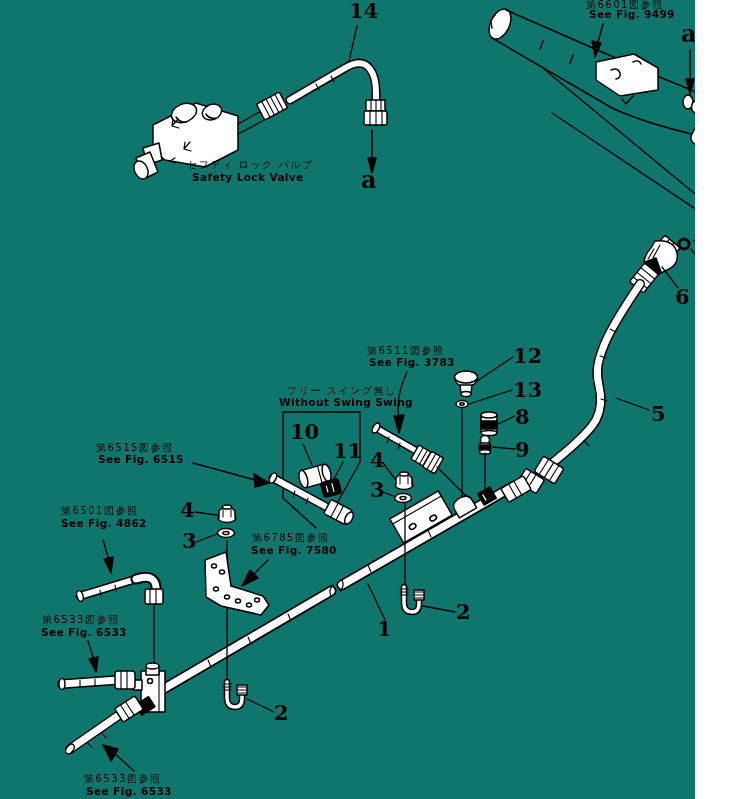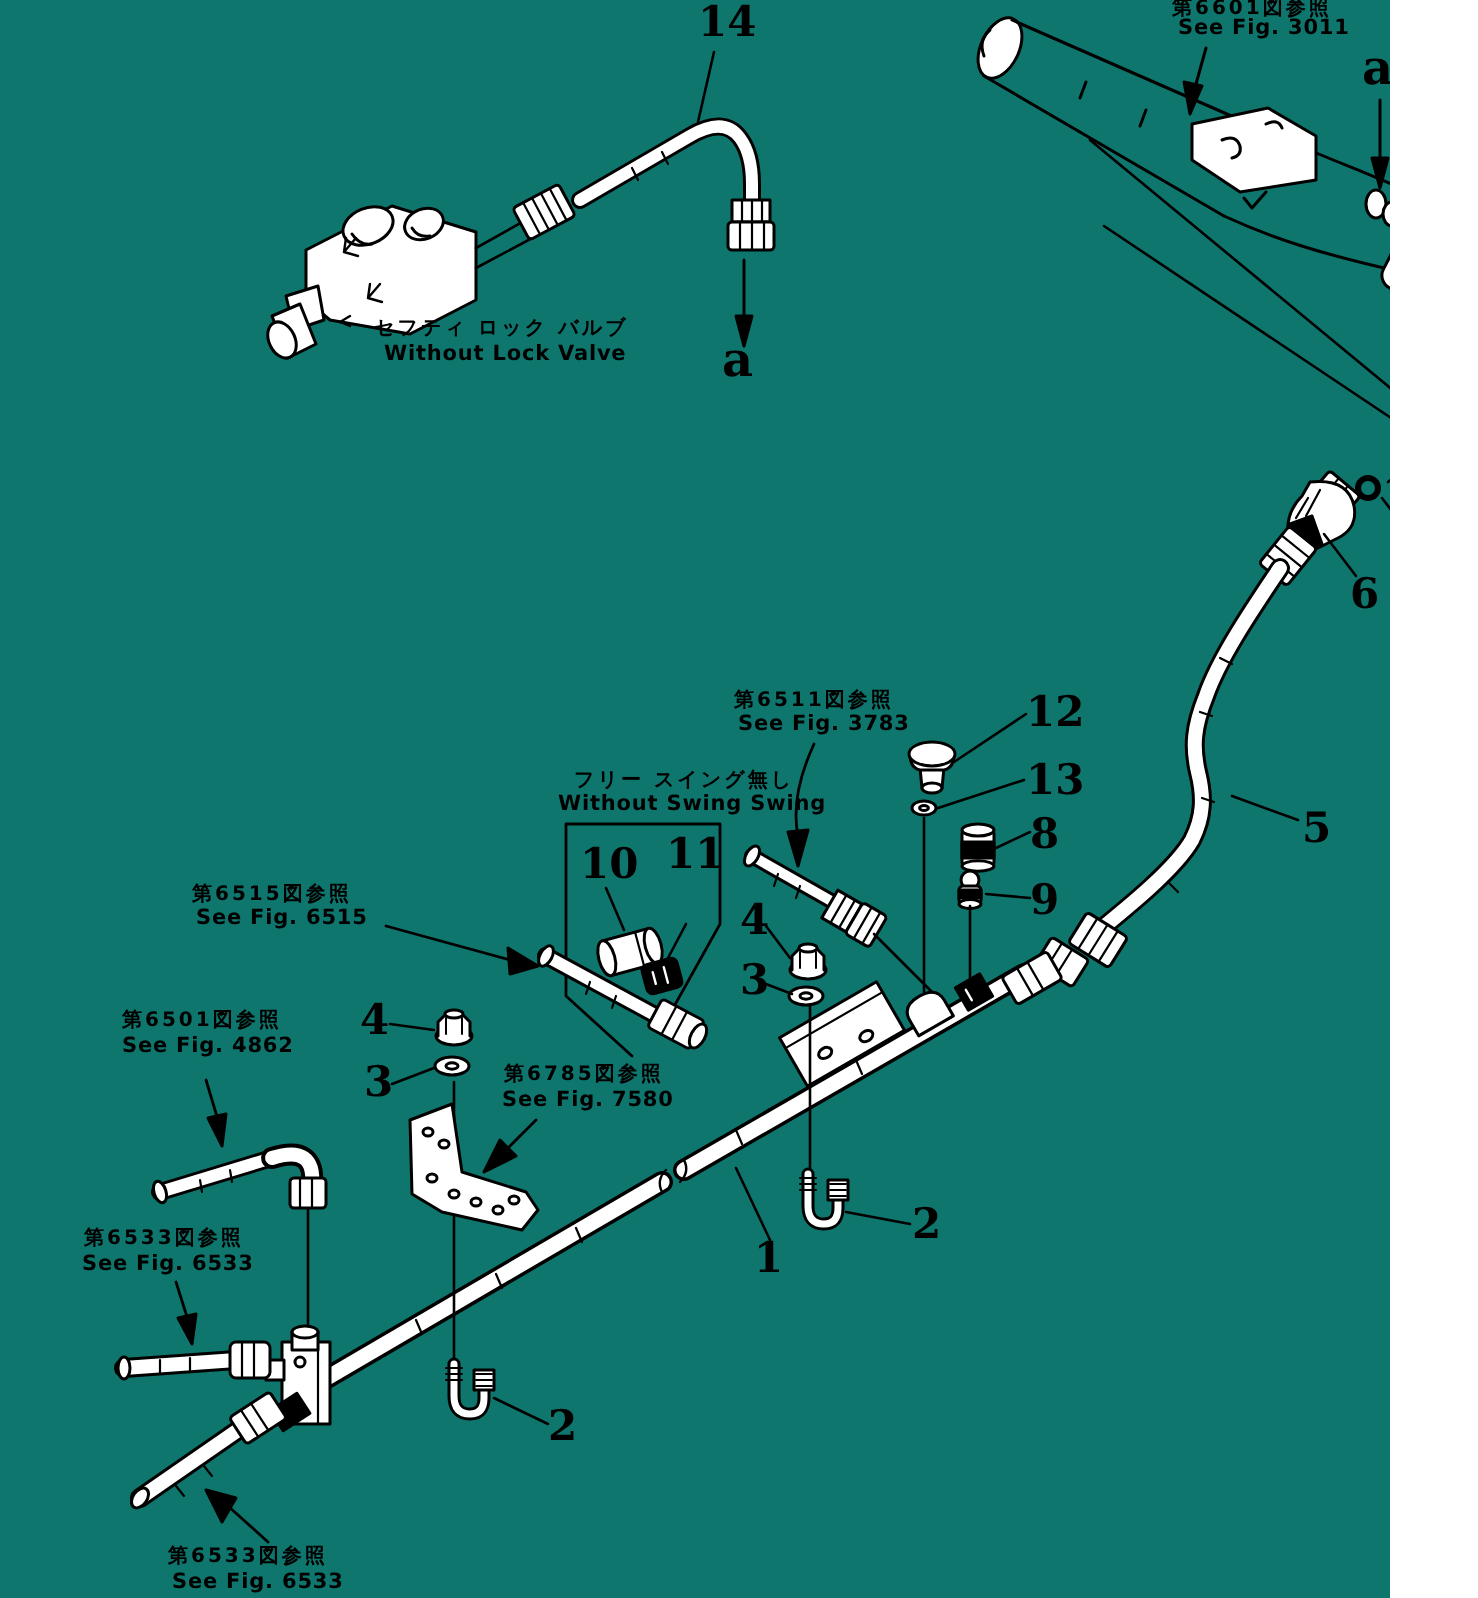--- a/index.html
+++ b/index.html
@@ -2,21 +2,21 @@
 <html><head>
 <meta charset="utf-8">
 <style>
   html,body{margin:0;padding:0;background:#fff;}
   .stage{position:relative;width:695px;height:799px;background:#0f766e;overflow:hidden;
          font-family:"DejaVu Sans",sans-serif;color:#000;}
   .stage svg{position:absolute;left:0;top:0;}
   .lbl{position:absolute;white-space:nowrap;line-height:1;}
   .num{font-family:"DejaVu Serif",serif;font-weight:700;font-size:21px;}
   .viewa{font-family:"DejaVu Serif",serif;font-weight:700;font-size:24px;}
-  .jp{font-size:10px;font-weight:700;letter-spacing:1.5px;font-family:"DejaVu Sans",sans-serif;}
+  .jp{font-size:10px;font-weight:400;letter-spacing:1.5px;font-family:"DejaVu Sans",sans-serif;}
   .en{font-size:10.5px;font-weight:700;letter-spacing:.4px;font-family:"DejaVu Sans",sans-serif;}
 </style>
 </head>
 <body>
 
 <div class="stage">
 
 <svg width="739" height="799" viewBox="0 0 739 799" fill="none" stroke="#000" stroke-width="1.5" stroke-linecap="round" stroke-linejoin="round">
 
   <g>
@@ -345,49 +345,49 @@
 <div class="lbl viewa" style="left:361px;top:168px">a</div>
 <div class="lbl viewa" style="left:681px;top:22px">a</div>
 <div class="lbl num" style="left:705px;top:266px">7</div>
 <div class="lbl num" style="left:675px;top:286px">6</div>
 <div class="lbl num" style="left:651px;top:403px">5</div>
 <div class="lbl num" style="left:513px;top:345px">12</div>
 <div class="lbl num" style="left:513px;top:379px">13</div>
 <div class="lbl num" style="left:515px;top:406px">8</div>
 <div class="lbl num" style="left:515px;top:439px">9</div>
 <div class="lbl num" style="left:290px;top:421px">10</div>
-<div class="lbl num" style="left:333px;top:416px">11</div>
+<div class="lbl num" style="left:333px;top:440px">11</div>
 <div class="lbl num" style="left:370px;top:449px">4</div>
 <div class="lbl num" style="left:370px;top:479px">3</div>
 <div class="lbl num" style="left:180px;top:499px">4</div>
 <div class="lbl num" style="left:182px;top:530px">3</div>
 <div class="lbl num" style="left:377px;top:618px">1</div>
 <div class="lbl num" style="left:456px;top:601px">2</div>
 <div class="lbl num" style="left:274px;top:702px">2</div>
 
 <div class="lbl jp" style="left:586px;top:0px">第6601図参照</div>
-<div class="lbl en" style="left:589px;top:9px">See Fig. 3011</div>
+<div class="lbl en" style="left:589px;top:9px">See Fig. 9499</div>
 
 <div class="lbl jp" style="left:367px;top:346px">第6511図参照</div>
 <div class="lbl en" style="left:369px;top:357px">See Fig. 3783</div>
 
 <div class="lbl jp" style="left:96px;top:443px">第6515図参照</div>
 <div class="lbl en" style="left:98px;top:454px">See Fig. 6515</div>
 
 <div class="lbl jp" style="left:61px;top:506px">第6501図参照</div>
 <div class="lbl en" style="left:61px;top:518px">See Fig. 4862</div>
 
 <div class="lbl jp" style="left:252px;top:533px">第6785図参照</div>
 <div class="lbl en" style="left:251px;top:545px">See Fig. 7580</div>
 
 <div class="lbl jp" style="left:42px;top:615px">第6533図参照</div>
 <div class="lbl en" style="left:41px;top:627px">See Fig. 6533</div>
 
 <div class="lbl jp" style="left:84px;top:774px">第6533図参照</div>
 <div class="lbl en" style="left:86px;top:786px">See Fig. 6533</div>
 
 <div class="lbl jp" style="left:187px;top:160px">セフティ ロック バルブ</div>
-<div class="lbl en" style="left:192px;top:172px">Without Lock Valve</div>
+<div class="lbl en" style="left:192px;top:172px">Safety Lock Valve</div>
 
 <div class="lbl jp" style="left:287px;top:386px">フリー スイング無し</div>
 <div class="lbl en" style="left:279px;top:397px">Without Swing Swing</div>
 
 </div>
 
 </body></html>

